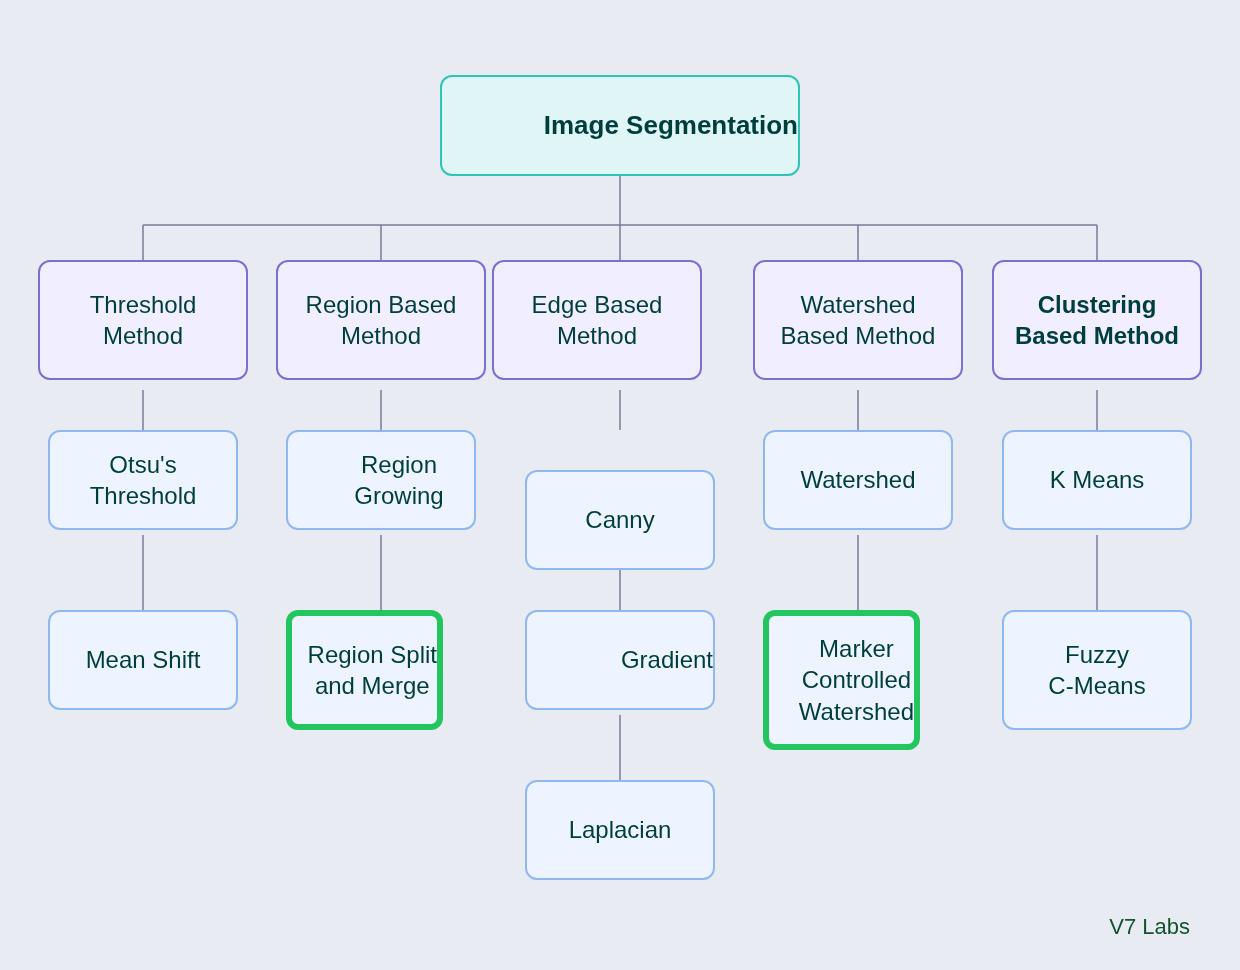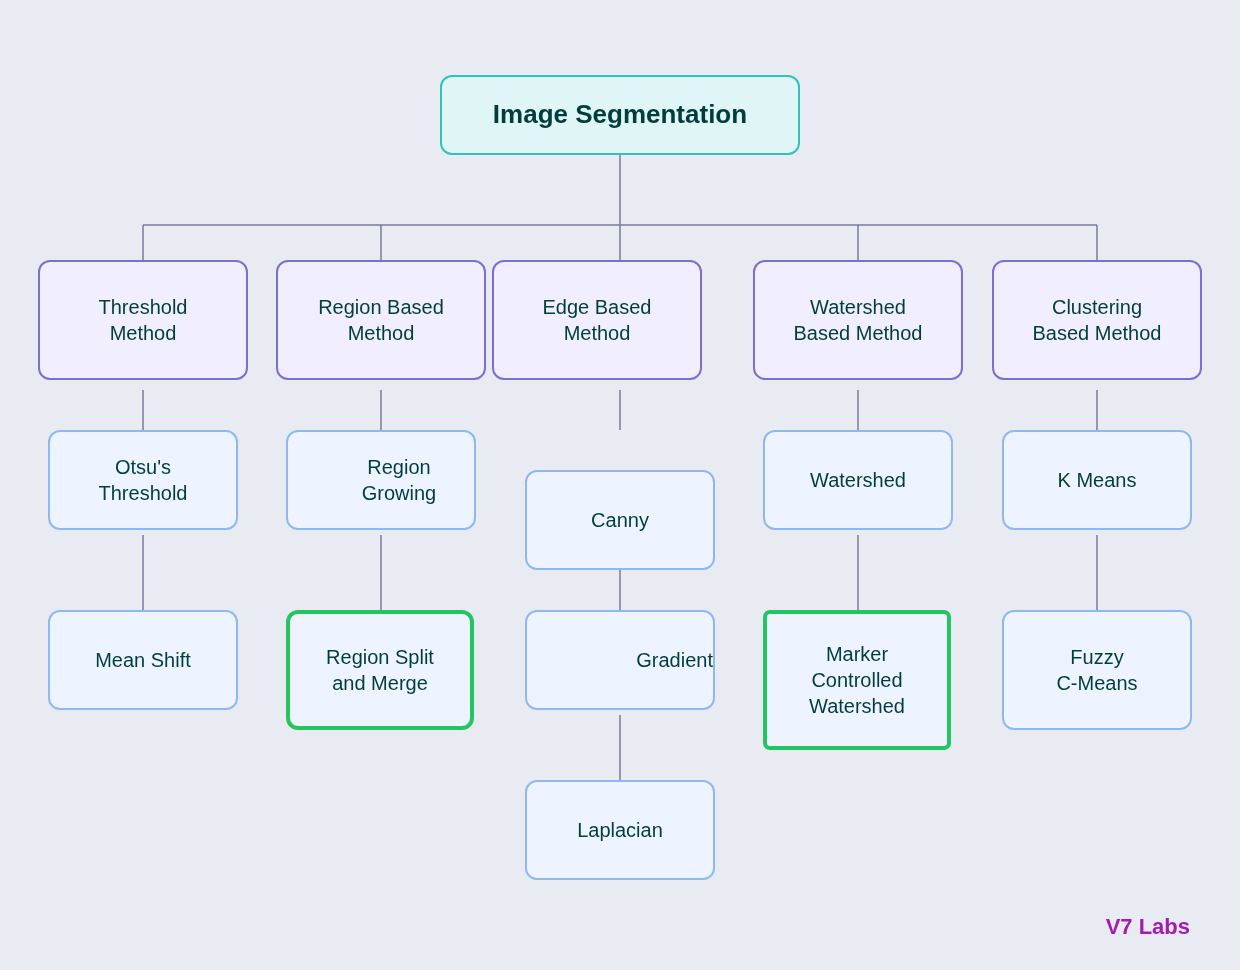--- a/index.html
+++ b/index.html
@@ -21,54 +21,56 @@
     }
 
     
     .node {
       position: absolute;
       border-radius: 12px;
       display: flex;
       align-items: center;
       justify-content: center;
       text-align: center;
-      font-size: 20px;
+      font-size: 24px;
       font-weight: 500;
       color: #003d3d;
       line-height: 1.3;
     }
 
     .node-root {
       background: #e0f5f5;
       border: 2px solid #2ec4b6;
       width: 360px;
-      height: 80px;
+      height: 101px;
       font-size: 26px;
       font-weight: 600;
+      justify-content: flex-end;
     }
 
     .node-level1 {
       background: #f0eeff;
       border: 2px solid #7c6fcf;
       width: 210px;
       height: 120px;
     }
 
     .node-level2 {
       background: #eef4ff;
       border: 2px solid #90b8f0;
       width: 190px;
       height: 100px;
     }
 
     .node-level2-tall {
       background: #eef4ff;
-      border: 4px solid #22c55e;
-      width: 188px;
+      border: 6px solid #22c55e;
+      width: 157px;
       height: 120px;
+      justify-content: flex-end;
     }
 
     
     svg.connectors {
       position: absolute;
       top: 0; left: 0;
       width: 1240px;
       height: 970px;
       pointer-events: none;
     }
@@ -76,22 +78,22 @@
     svg.connectors line {
       stroke: #7a7a9a;
       stroke-width: 1.5;
     }
 
     .watermark {
       position: absolute;
       bottom: 30px;
       right: 50px;
       font-size: 22px;
-      color: #a21caf;
-      font-weight: 700;
+      color: #14532d;
+      font-weight: 400;
     }
   </style>
 </head>
 <body>
 
 <div class="diagram">
 
   <svg class="connectors">
 
     <line x1="620" y1="155" x2="620" y2="225"></line>
@@ -145,21 +147,21 @@
     <span style="white-space:pre-line;">Edge Based
 Method</span>
   </div>
 
   <div class="node node-level1" style="left: 753px; top: 260px;">
     <span style="white-space:pre-line;">Watershed
 Based Method</span>
   </div>
 
   <div class="node node-level1" style="left: 992px; top: 260px;">
-    <span style="white-space:pre-line;">Clustering
+    <span style="white-space:pre-line;font-weight:bold;">Clustering
 Based Method</span>
   </div>
 
   <div class="node node-level2" style="left: 48px; top: 430px;">
     <span style="white-space:pre-line;">Otsu's
 Threshold</span>
   </div>
 
   <div class="node node-level2" style="left: 48px; top: 610px;">
     <span style="white-space:pre-line;">Mean Shift</span>
@@ -184,21 +186,21 @@
   </div>
 
   <div class="node node-level2" style="left: 525px; top: 780px;">
     <span style="white-space:pre-line;">Laplacian</span>
   </div>
 
   <div class="node node-level2" style="left: 763px; top: 430px;">
     <span style="white-space:pre-line;">Watershed</span>
   </div>
 
-  <div class="node node-level2-tall" style="left: 763px; top: 610px; height: 140px; border-radius: 7px;">
+  <div class="node node-level2-tall" style="left: 763px; top: 610px; height: 140px;">
     <span style="white-space:pre-line;">Marker
 Controlled
 Watershed</span>
   </div>
 
   <div class="node node-level2" style="left: 1002px; top: 610px; height: 120px;">
     <span style="white-space:pre-line;">Fuzzy
 C-Means</span>
   </div>
 

